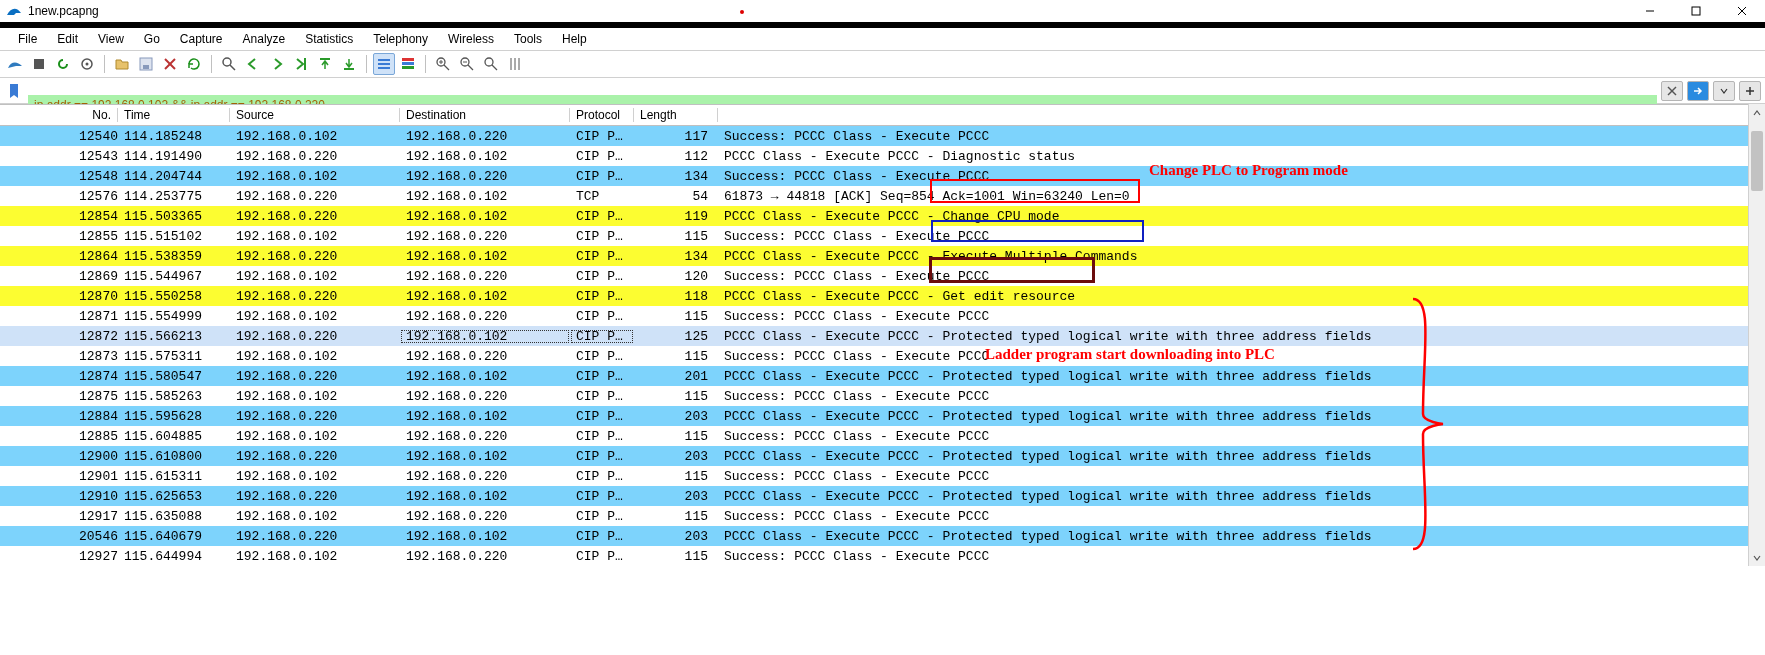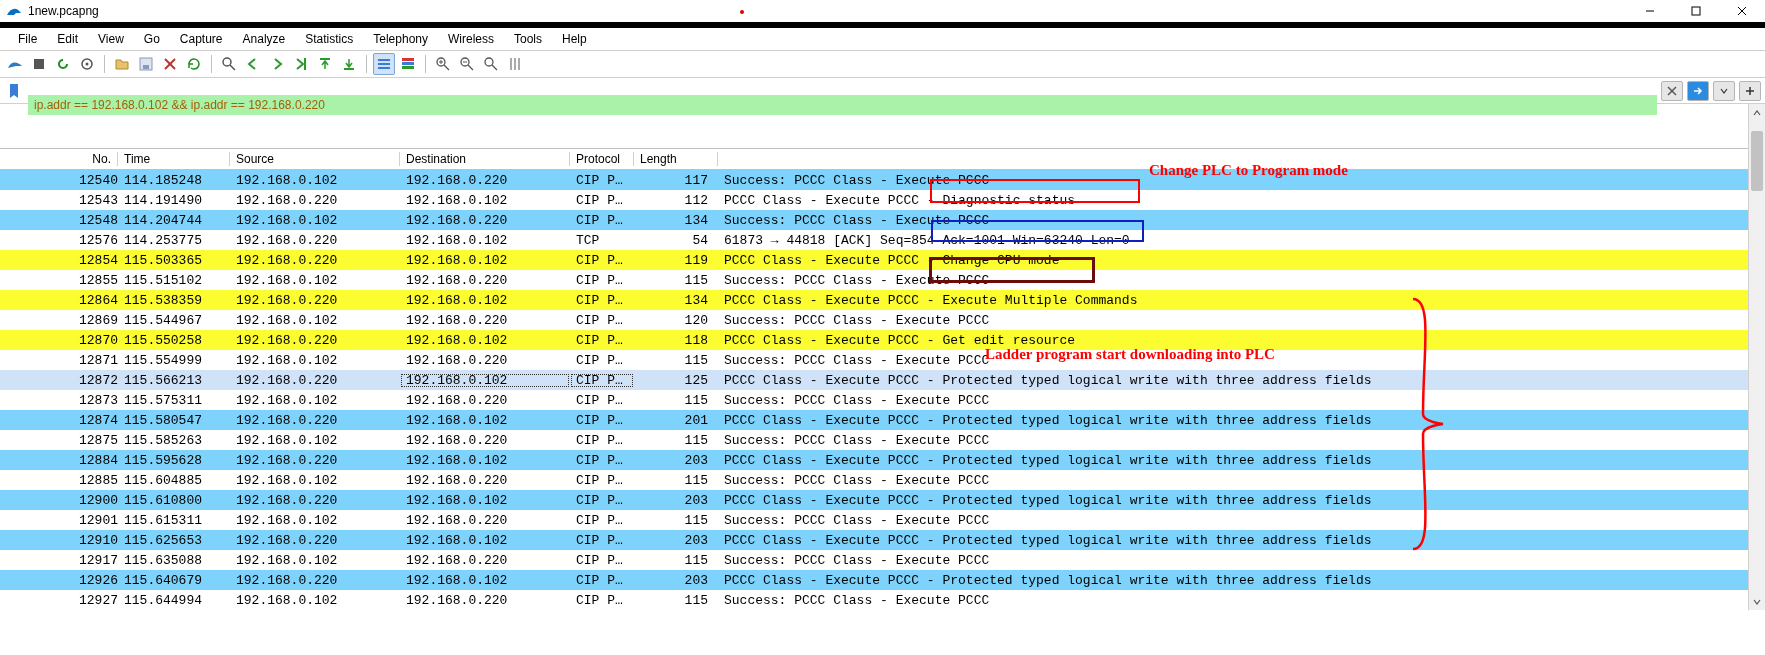--- a/index.html
+++ b/index.html
@@ -72,21 +72,21 @@
     color: #a16207;
     margin-top: 28px;
   }
   .filter-valid { background:#aaf2aa; }
   .filter-right-btn {
     width:22px; height:20px; display:flex; align-items:center; justify-content:center;
     background:#e6e6e6; border:1px solid #b5b5b5; border-radius:2px;
   }
   
   .packet-pane { position: relative; display:flex; }
-  .packet-grid { flex:1;margin-top:44px; }
+  .packet-grid { flex:1; }
   .header-row, .pkt-row {
     display:flex;
     align-items:center;
     height: 20px;
     white-space: nowrap;
   }
   .header-row {
     background: #fff;
     border-bottom: 1px solid #c0c0c0;
     border-top: 1px solid #c0c0c0;
@@ -535,21 +535,21 @@
         <div class="pkt-row alt1">
           <div class="col col-no">12917</div>
           <div class="col col-time">115.635088</div>
           <div class="col col-src">192.168.0.102</div>
           <div class="col col-dst">192.168.0.220</div>
           <div class="col col-proto">CIP PC…</div>
           <div class="col col-len">115</div>
           <div class="col col-info">Success: PCCC Class - Execute PCCC</div>
         </div>
         <div class="pkt-row alt0">
-          <div class="col col-no">12926</div>
+          <div class="col col-no">20546</div>
           <div class="col col-time">115.640679</div>
           <div class="col col-src">192.168.0.220</div>
           <div class="col col-dst">192.168.0.102</div>
           <div class="col col-proto">CIP PC…</div>
           <div class="col col-len">203</div>
           <div class="col col-info">PCCC Class - Execute PCCC - Protected typed logical write with three address fields</div>
         </div>
         <div class="pkt-row alt1">
           <div class="col col-no">12927</div>
           <div class="col col-time">115.644994</div>

